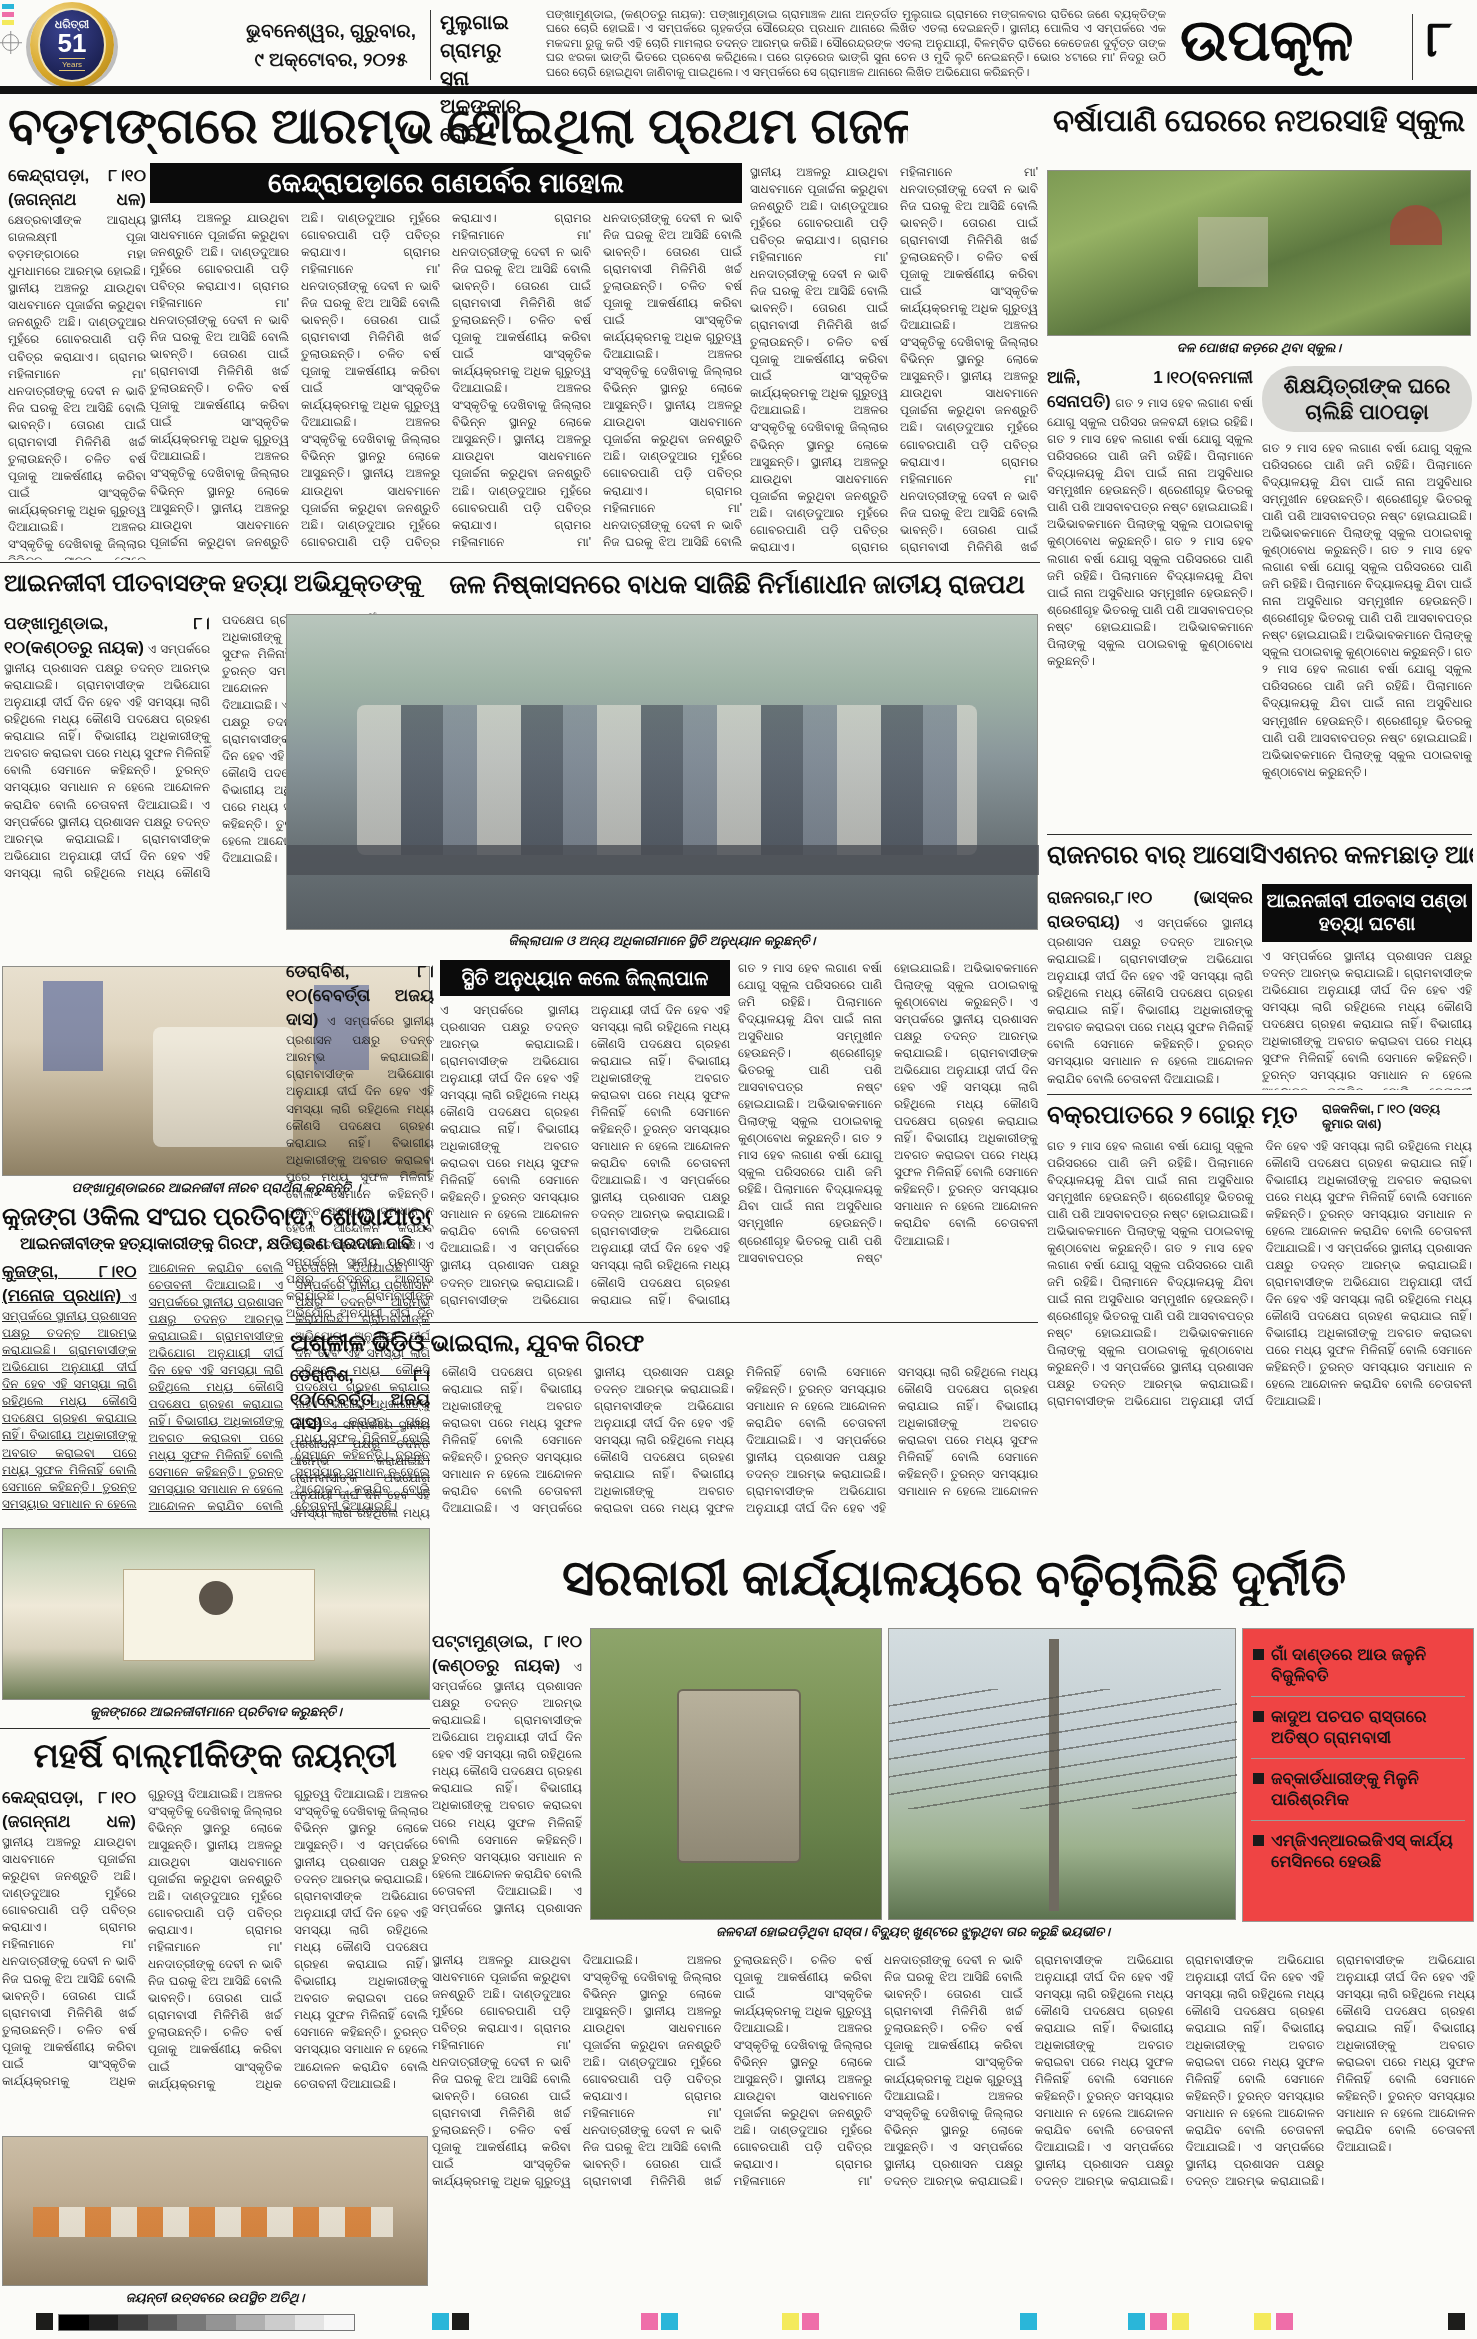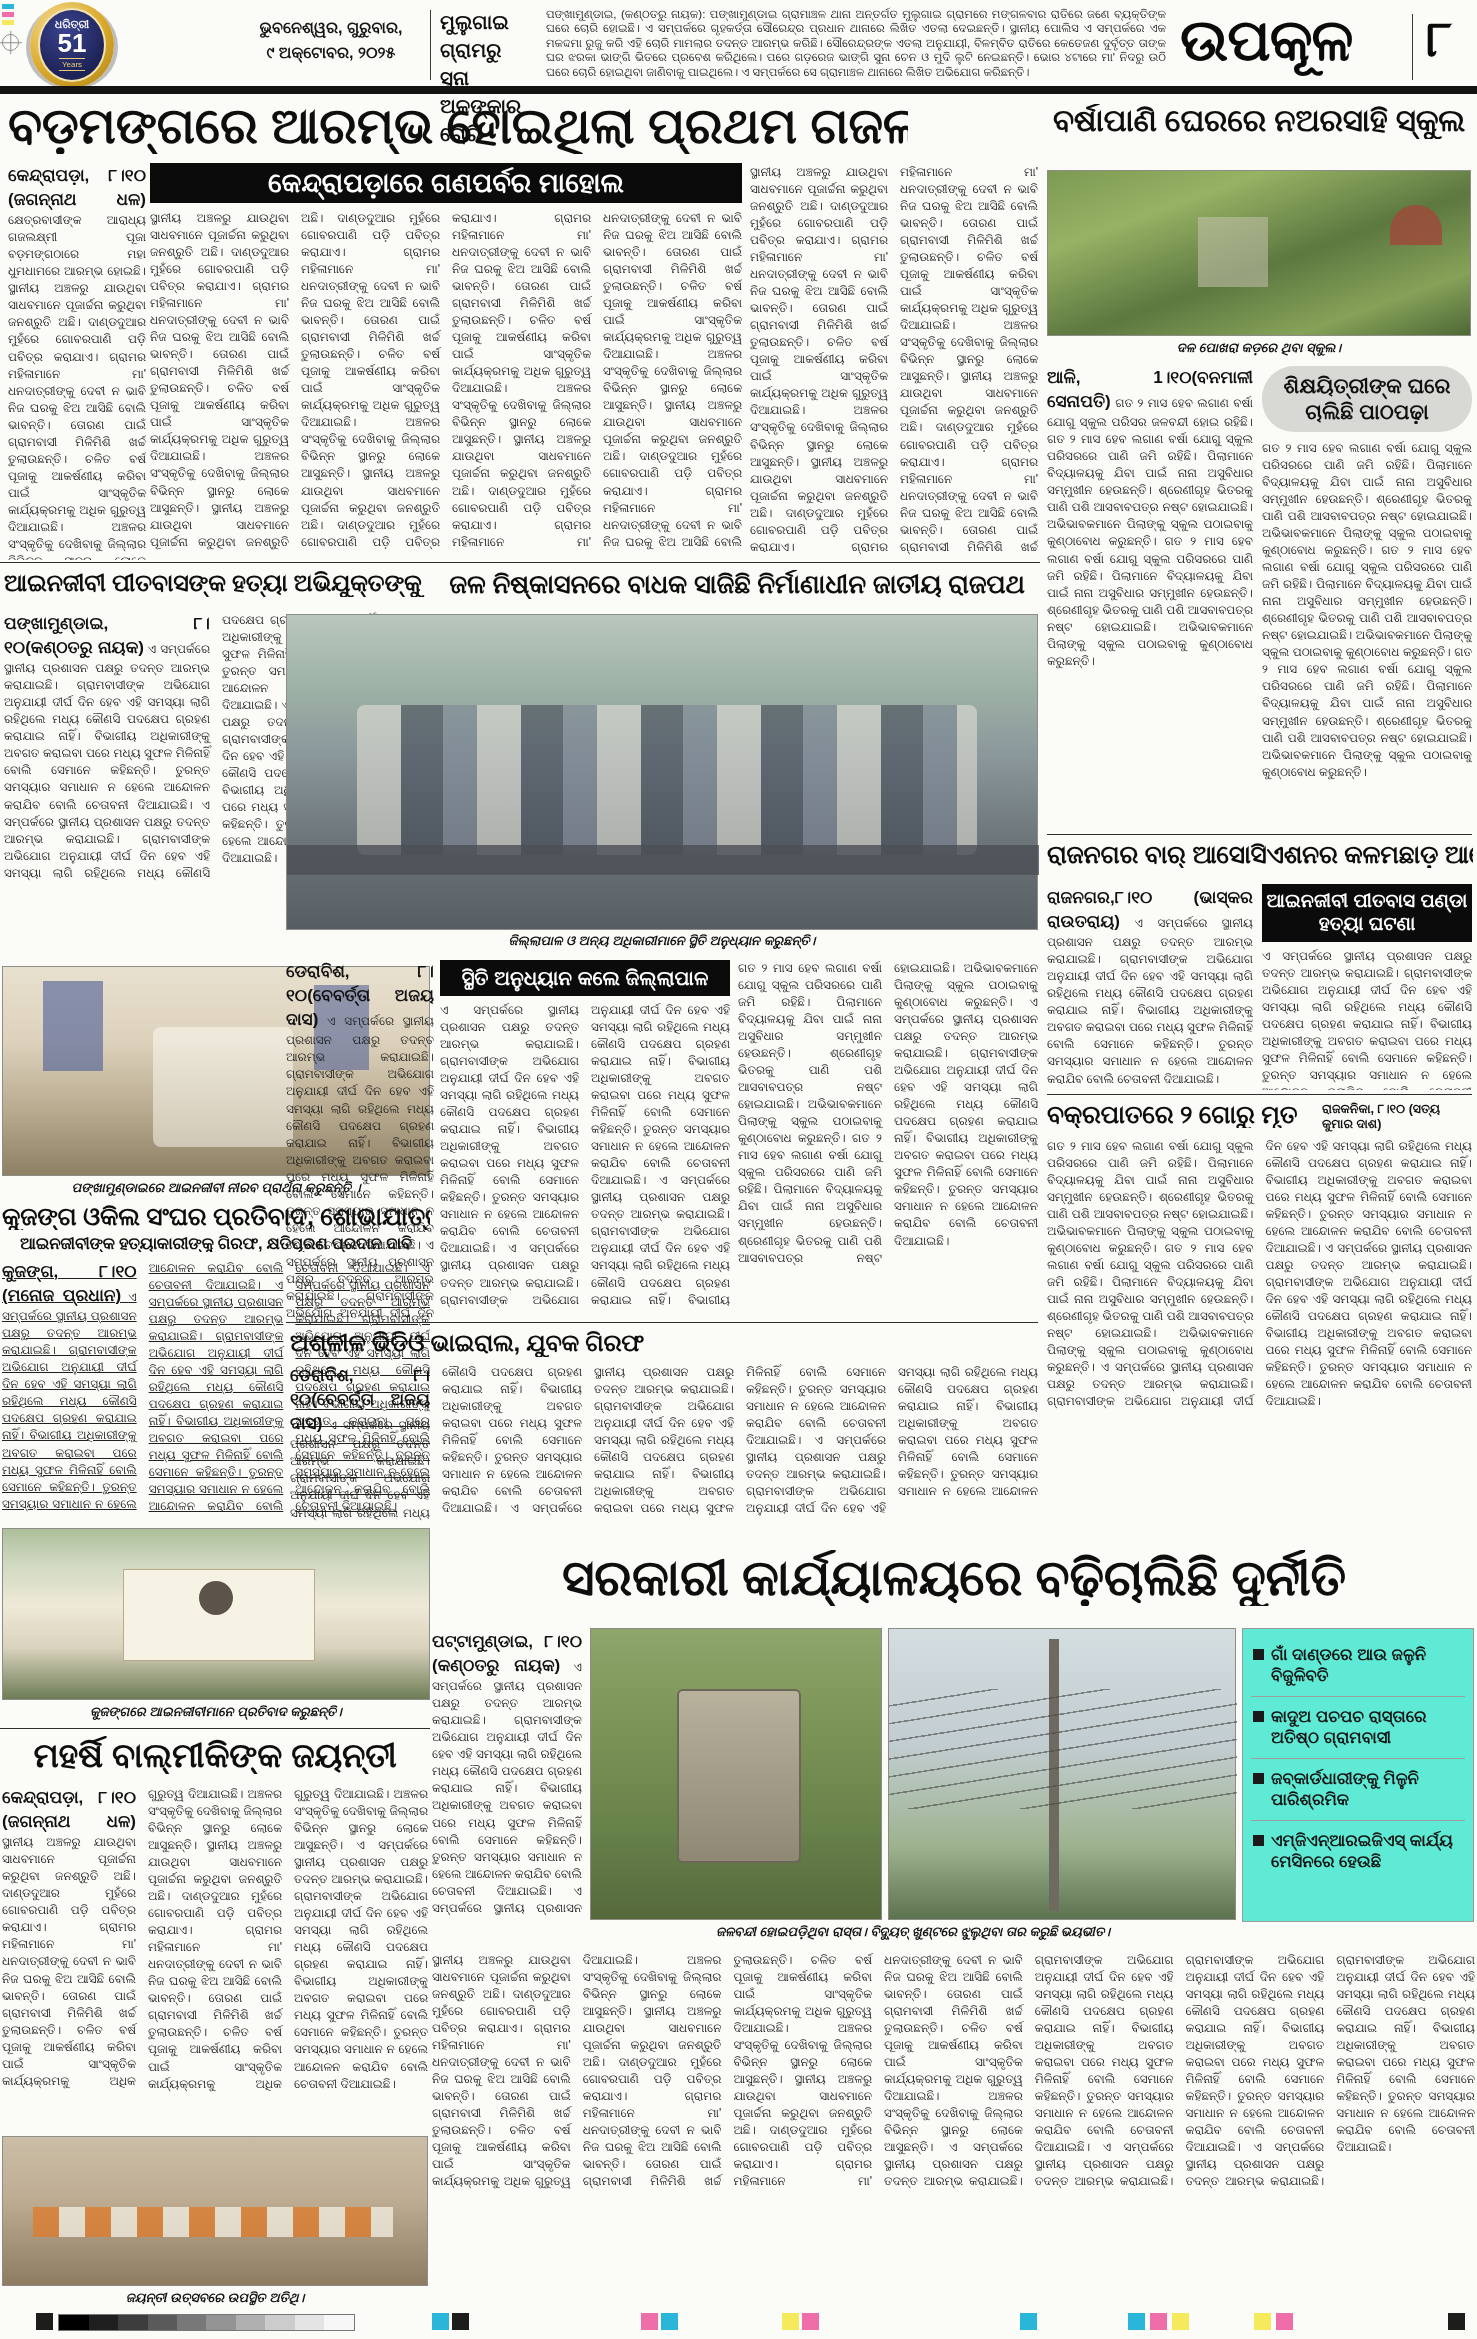--- a/index.html
+++ b/index.html
@@ -17,36 +17,36 @@
   .cols7{column-count:7;column-gap:12px;}
   .dateline{font-weight:bold;font-size:17px;color:#111;}
   .boxblack{background:#0b0b0b;color:#fff;font-weight:bold;display:flex;align-items:center;justify-content:center;text-align:center;line-height:1.2;}
   .boxgray{background:#d8d8d4;color:#101010;font-weight:bold;display:flex;align-items:center;justify-content:center;text-align:center;line-height:1.25;}
   .caption{font-size:13px;font-weight:bold;text-align:center;color:#101010;line-height:1.25;font-style:italic;}
   .photo{border:1px solid #8d8d88;box-sizing:border-box;}
   .rule{background:#2e2e2c;height:1px;}
   .vrule{background:#3a3a38;width:1px;}
   .blackband{background:#131312;}
   
-  .edition{font-size:16px;font-weight:bold;text-align:center;line-height:1.55;color:#141414;}
+  .edition{font-size:19px;font-weight:bold;text-align:center;line-height:1.55;color:#141414;}
   .briefhead{font-size:20px;font-weight:bold;line-height:1.4;color:#0f0f0f;}
   .briefbody{font-size:11.5px;line-height:1.26;text-align:justify;color:#222;overflow:hidden;}
   .section-name{font-size:58px;font-weight:bold;letter-spacing:-1px;color:#0a0a0a;}
   .pagenum{font-size:50px;font-weight:bold;color:#0a0a0a;}
   
   .logo-gold{position:absolute;left:8px;top:0;width:84px;height:86px;border-radius:50%;
      background:radial-gradient(circle at 35% 30%,#f7e09a,#d9a92c 55%,#a97d14);
      box-shadow:-6px 2px 0 -2px #bdbdbd,6px 2px 0 -2px #bdbdbd;display:flex;align-items:center;justify-content:center;}
   .logo-inner{width:64px;height:70px;border-radius:50%;background:radial-gradient(circle at 40% 30%,#3a4390,#1d2356 70%);
      border:2px solid #f2e3ae;display:flex;flex-direction:column;align-items:center;justify-content:center;color:#fff;}
   .logo-title{font-size:11px;font-weight:bold;color:#f5f5f5;line-height:1;}
   .logo-num{font-size:26px;font-weight:bold;line-height:1.05;color:#ffffff;}
   .logo-years{font-size:8px;color:#e9cc77;border-top:1px solid #e9cc77;border-bottom:1px solid #e9cc77;line-height:1.4;padding:0 3px;}
   
-  .bulletbox{background:#5eead4;border:1px solid #9a9a96;box-sizing:border-box;padding:6px 8px;}
+  .bulletbox{background:#ef4444;border:1px solid #9a9a96;box-sizing:border-box;padding:6px 8px;}
   .bullet-row{display:flex;gap:7px;padding:9px 2px;border-top:1px solid #9d9d99;font-size:16.5px;font-weight:bold;line-height:1.3;color:#141414;}
   .bullet-row:first-child{border-top:none;}
   .sq{flex:0 0 auto;width:11px;height:11px;background:#1a1a1a;margin-top:5px;}
   
   .psq{position:absolute;top:1px;width:17px;height:17px;}
   .grayscale{position:absolute;left:58px;top:2px;width:295px;height:15px;border:1px solid #777;
      background:linear-gradient(90deg,#000 0 10%,#1f1f1f 0 20%,#3d3d3d 0 30%,#5a5a5a 0 40%,#787878 0 50%,#949494 0 60%,#b0b0b0 0 70%,#cccccc 0 80%,#e4e4e4 0 90%,#f7f7f7 0 100%);}
   .regcross{width:15px;height:15px;border:1.5px solid #8f8f8f;border-radius:50%;position:relative;}
   .regcross:before,.regcross:after{content:"";position:absolute;background:#8f8f8f;}
   .regcross:before{left:50%;top:-4px;width:1.5px;height:23px;transform:translateX(-50%);}

